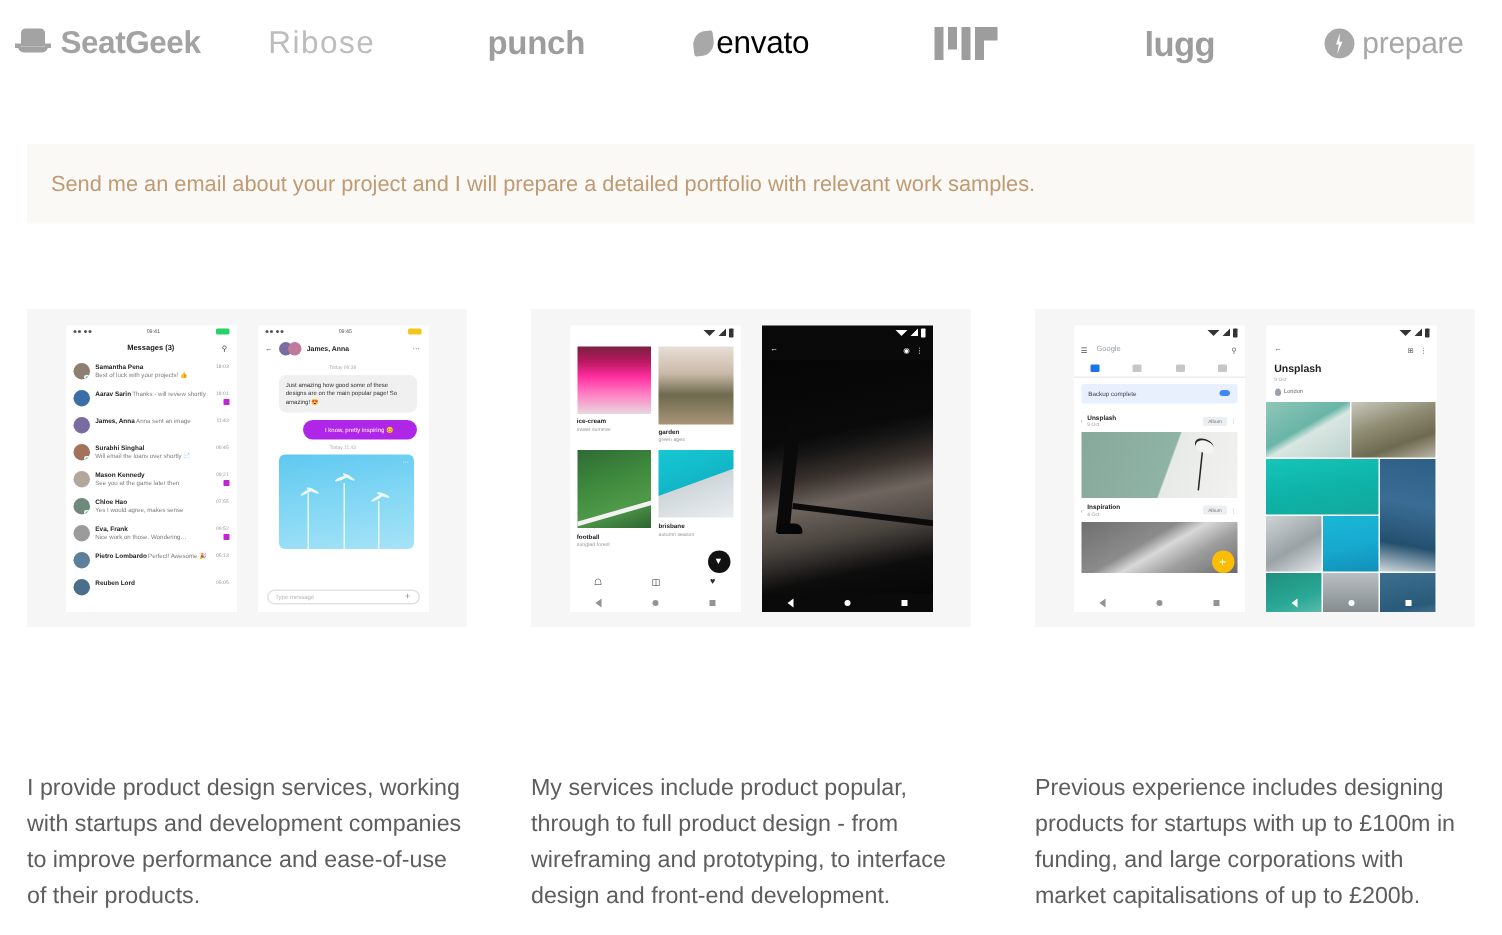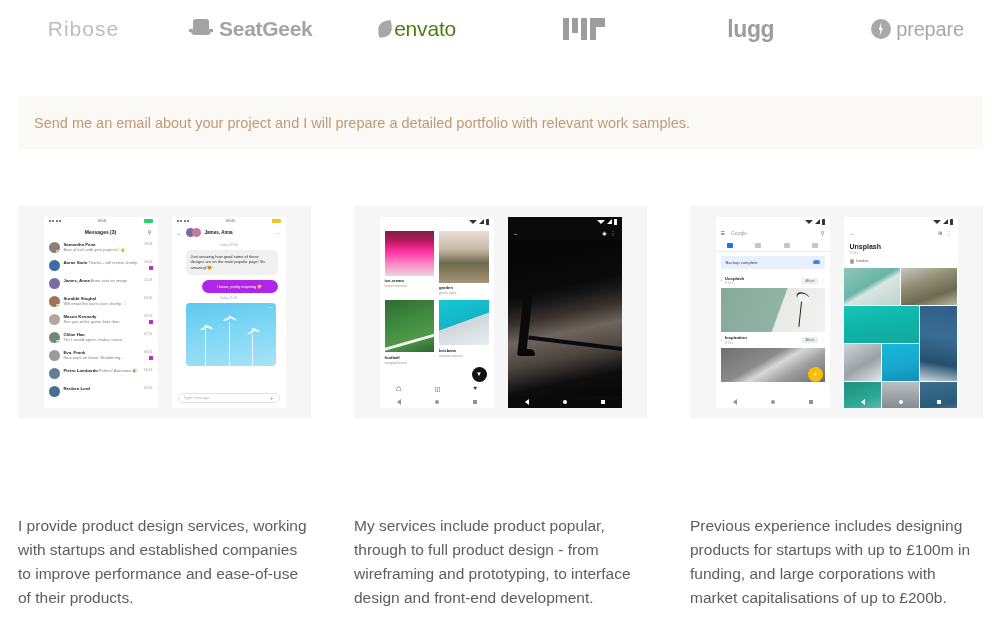--- a/index.html
+++ b/index.html
@@ -26,21 +26,21 @@
     justify-content: center;
     color: #a8a8a8;
     user-select: none;
   }
   .logo-mark { display: inline-flex; align-items: center; }
   .logo-text { white-space: nowrap; }
 
   .lg-seatgeek .logo-text { font-size: 21px; font-weight: bold; letter-spacing: -.3px; color:#a3a3a3; }
   .lg-ribose .logo-text  { font-size: 21px; font-weight: normal; letter-spacing: 1px; color:#bdbdbd; }
   .lg-punch .logo-text   { font-size: 22px; font-weight: bold; letter-spacing: -.2px; color:#9d9d9d; }
-  .lg-envato .logo-text  { font-size: 21px; font-weight: normal; letter-spacing:-.2px; color:#4d7c0f; }
+  .lg-envato .logo-text  { font-size: 21px; font-weight: normal; letter-spacing:-.2px; color:#000000; }
   .lg-lugg .logo-text    { font-size: 23px; font-weight: bold; letter-spacing:-.4px; color:#9d9d9d; }
   .lg-swiftype .logo-text{ font-size: 20px; font-weight: normal; letter-spacing:-.2px; color:#a8a8a8; }
 
   
   .sg-mark { width: 26px; height: 20px; position: relative; margin-right: 5px; }
   .sg-mark .seat-back { position:absolute; left:5px; top:0; width:16px; height:12px; background:#a3a3a3; border-radius:3px 3px 1px 1px; }
   .sg-mark .seat-base { position:absolute; left:3px; top:12px; width:20px; height:4px; background:#a3a3a3; border-radius:0 0 7px 7px; }
   .sg-mark .leg-l { position:absolute; left:1px; top:10px; width:4px; height:3px; background:#a3a3a3; }
   .sg-mark .leg-r { position:absolute; right:1px; top:10px; width:4px; height:3px; background:#a3a3a3; }
 
@@ -298,34 +298,37 @@
     font-size:15.5px;
     line-height: 24px;
     color:#5d5d5d;
   }
 </style>
 </head>
 <body>
 
 <div class="logo-bar">
 
-  <div class="logo lg-ribose">
-    <span class="logo-text">Ribose</span>
-  </div>
-
   <div class="logo lg-seatgeek">
     <span class="logo-mark sg-mark">
       <span class="seat-back"></span>
         <span class="seat-base"></span>
       <span class="leg-l"></span>
         <span class="leg-r"></span>
     </span>
     <span class="logo-text">SeatGeek</span>
   </div>
 
+  <div class="logo lg-ribose">
+    <span class="logo-text">Ribose</span>
+  </div>
+
+  <div class="logo lg-punch">
+    <span class="logo-text">punch</span>
+  </div>
 
   <div class="logo lg-envato">
     <span class="logo-mark env-mark"></span>
     <span class="logo-text">envato</span>
   </div>
 
   <div class="logo lg-itf">
     <span class="logo-mark itf-mark">
       <i class="b1"></i>
         <i class="b2"></i>
@@ -665,16 +668,16 @@
       <div class="and-nav light">
         <i class="nav-back"></i>
           <i class="nav-home"></i>
           <i class="nav-sq"></i>
       </div>
     </div>
   </div>
 </div>
 
 <div class="copy-row">
-  <div class="copy-col">I provide product design services, working with startups and established companies to improve performance and ease-of-use of their products.</div>
+  <div class="copy-col">I provide product design services, working with startups and development companies to improve performance and ease-of-use of their products.</div>
   <div class="copy-col">My services include product popular, through to full product design - from wireframing and prototyping, to interface design and front-end development.</div>
   <div class="copy-col">Previous experience includes designing products for startups with up to £100m in funding, and large corporations with market capitalisations of up to £200b.</div>
 </div>
 
 </body></html>

